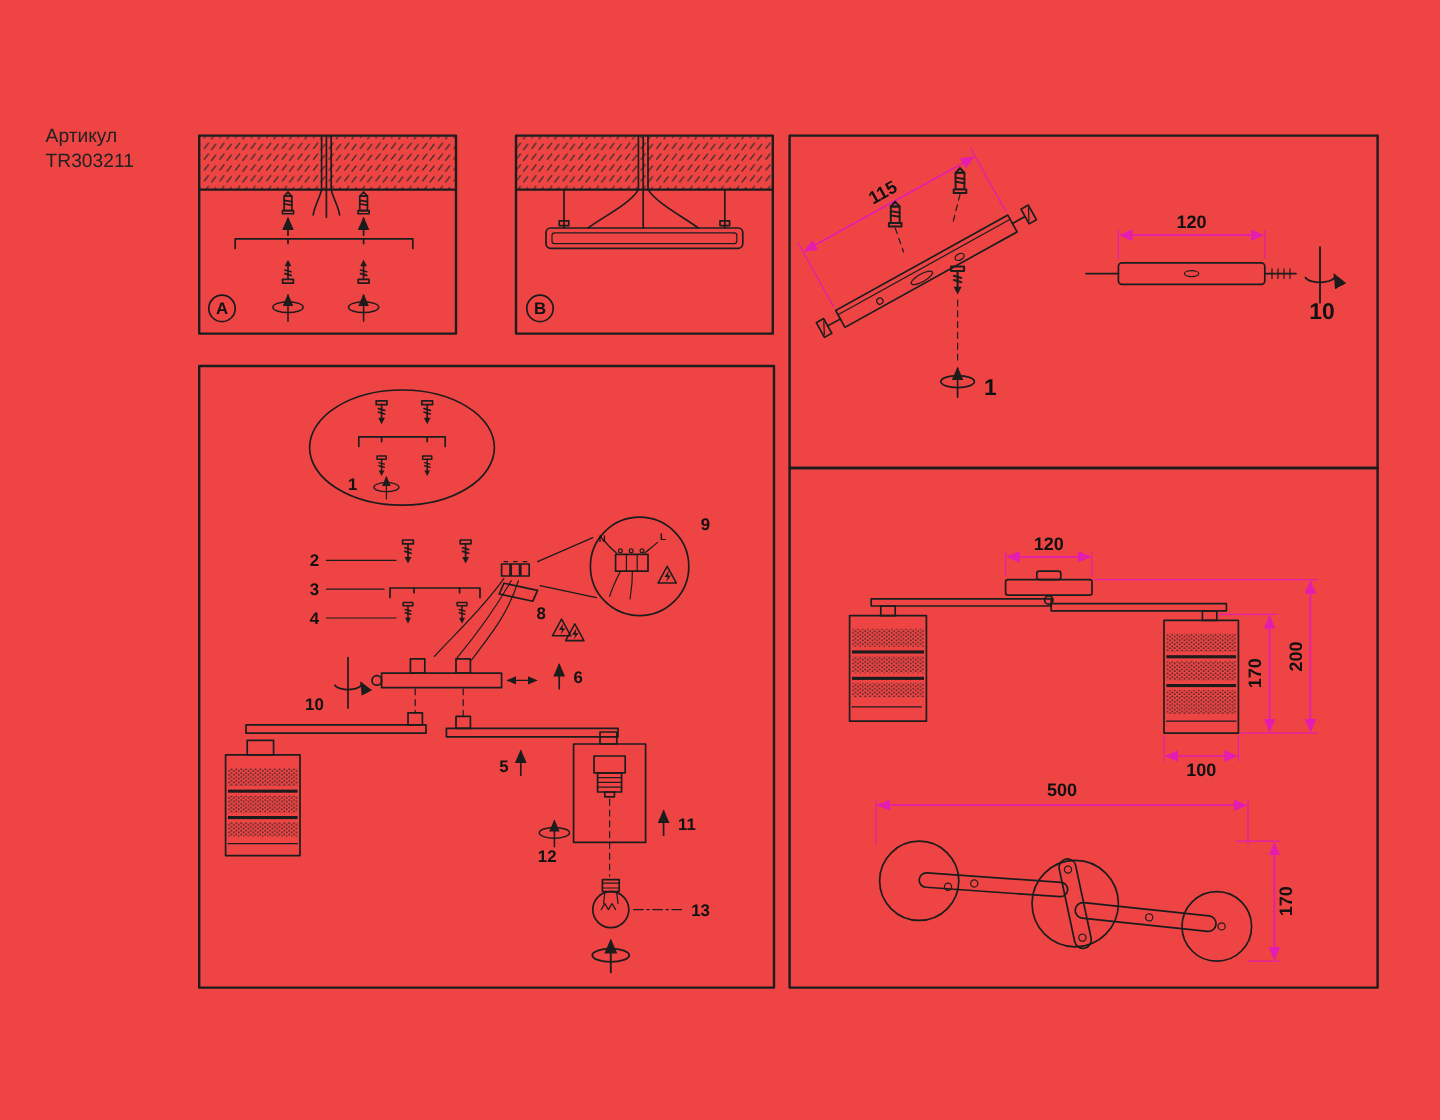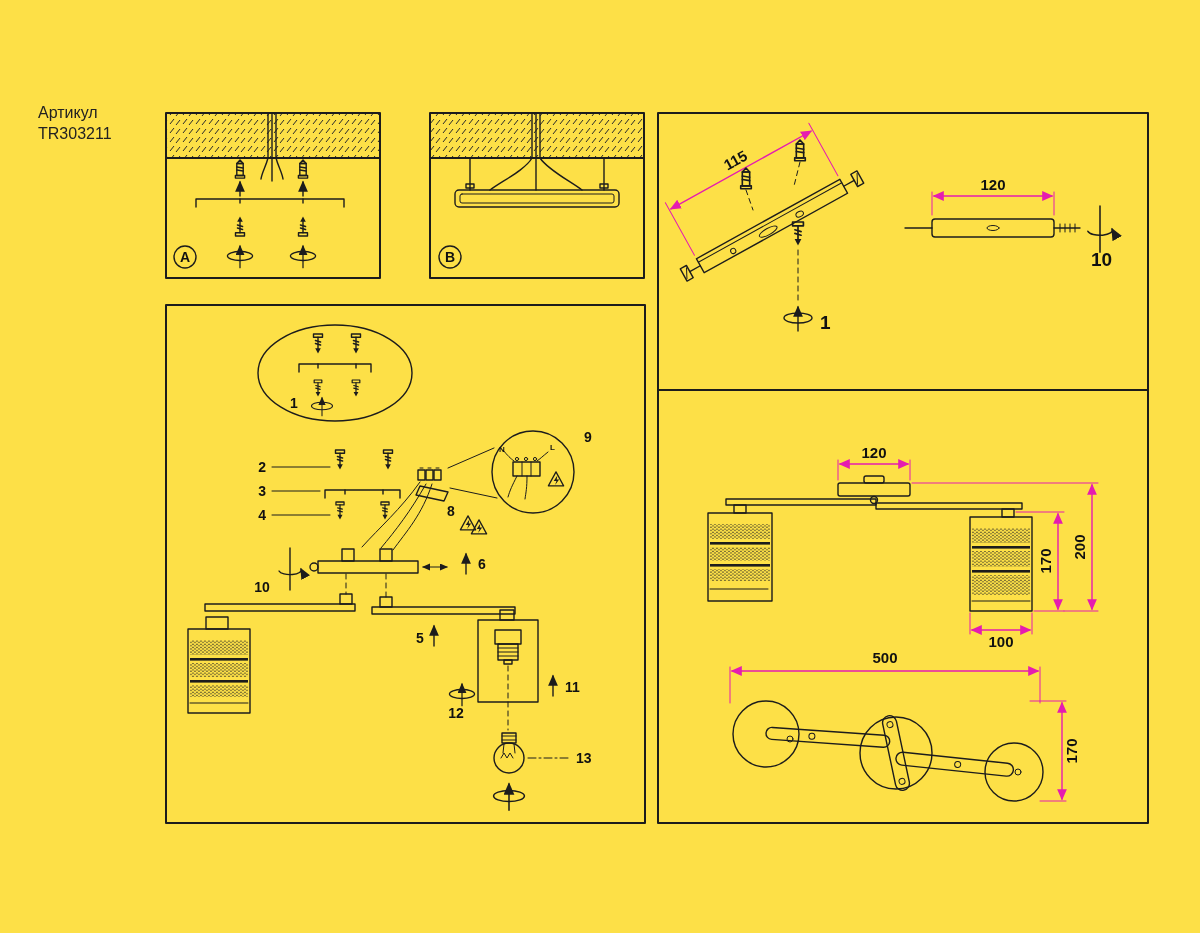--- a/index.html
+++ b/index.html
@@ -1,16 +1,16 @@
 <!DOCTYPE html>
 <html style="--accent: #e51cb0; --ink: #1c1c1c;"><head>
 <meta charset="utf-8">
 <style>
   html,body{margin:0;padding:0;background:#fff}
-  .sheet{position:relative;width:1200px;height:933px;background:#fde047;overflow:hidden}
+  .sheet{position:relative;width:1200px;height:933px;background:#ef4444;overflow:hidden}
   svg{display:block}
   .ink{stroke:var(--ink,#1c1c1c);fill:none;stroke-width:1.4;stroke-linecap:round;stroke-linejoin:round}
   .thick{stroke-width:2}
   .thin{stroke-width:1}
   .fill{fill:var(--ink,#1c1c1c);stroke:none}
   .mag{stroke:var(--accent,#e51cb0)}
   .dash{stroke-dasharray:5 4}
   .dashdot{stroke-dasharray:8 3 2 3}
   text{stroke:none;fill:#111;font-family:"Liberation Sans","DejaVu Sans",sans-serif}
   .lbl{font-weight:bold;font-size:14px}

